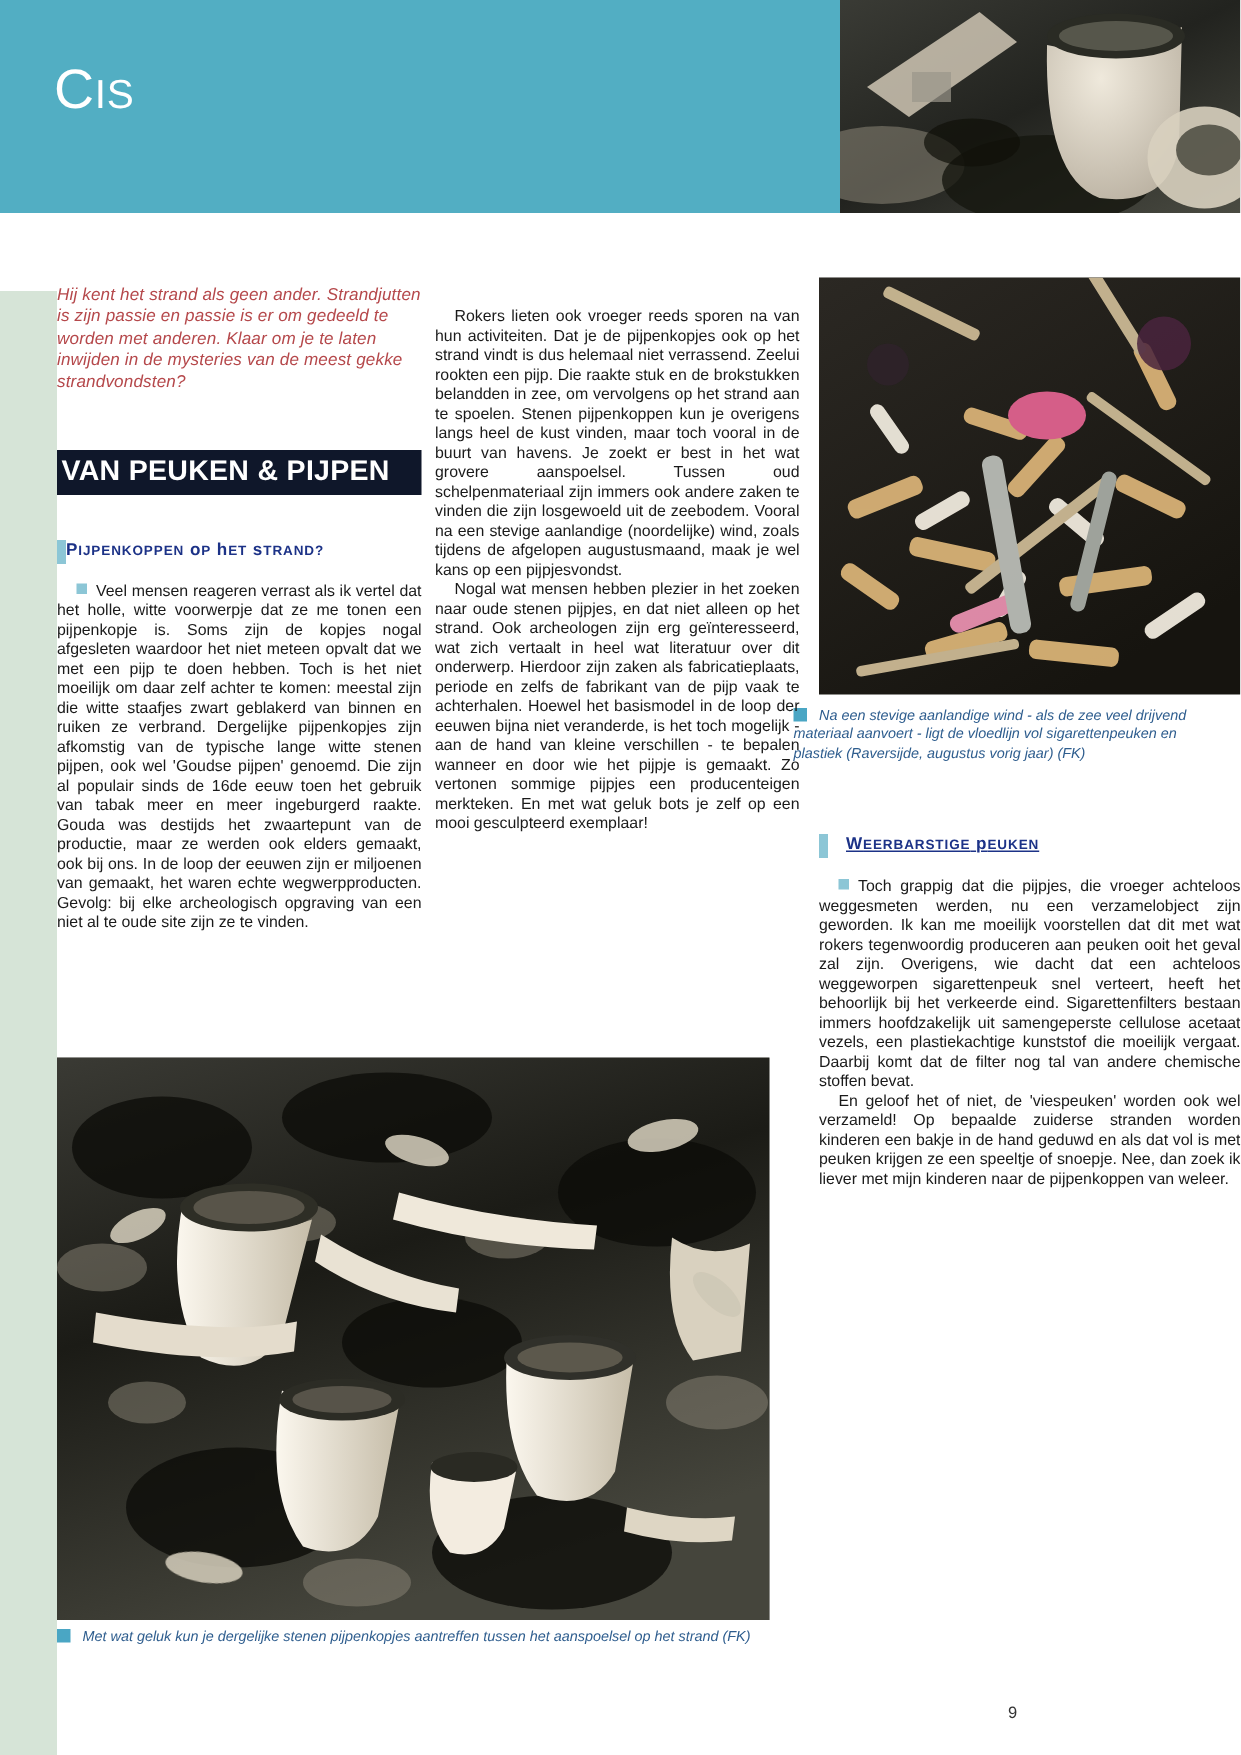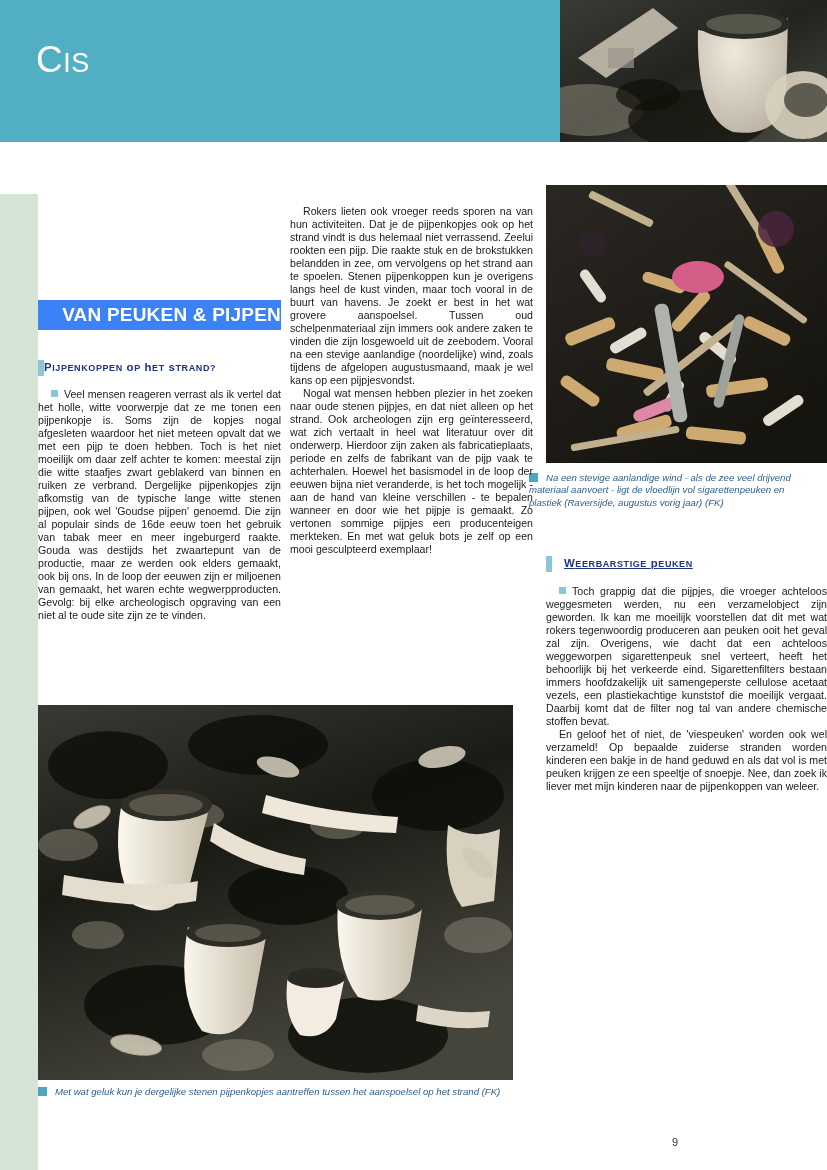--- a/index.html
+++ b/index.html
@@ -39,21 +39,21 @@
   #col1{left:38px;top:188px;width:243px;}
   #col2{left:290px;top:188px;width:243px;margin-top:17px;}
   #col3{left:546px;top:585px;width:281px;}
 
   
   .lead{color:#b5484b;font-style:italic;font-size:11.4px;line-height:14.4px;
         letter-spacing:.1px;text-align:left;}
 
   
   .banner{position:absolute;left:38px;top:300px;width:243px;height:30px;
-          background:#3b82f6;text-align:right;}
+          background:#0f172a;}
   .banner span{display:block;color:#fff;font-weight:bold;font-size:19px;
           letter-spacing:.2px;line-height:30px;padding-left:3px;
           font-family:"Liberation Sans","DejaVu Sans",sans-serif;}
 
   
   .subhead{position:absolute;color:#1c3287;font-weight:bold;font-size:11.4px;
            letter-spacing:.6px;}
   .subhead .sc{font-size:9px;}
   .tick{position:absolute;width:6px;background:#8cc6d6;}
 
@@ -159,20 +159,23 @@
         <circle cx="230" cy="44" r="18" fill="#4c2440" opacity=".85"></circle>
         <circle cx="46" cy="58" r="14" fill="#30232c" opacity=".8"></circle>
       </g>
     </svg>
   </div>
 
   <div class="caption" id="cap-butts">
     <span class="cap-sq"></span><span>Na een stevige aanlandige wind - als de zee veel drijvend materiaal aanvoert - ligt de vloedlijn vol sigarettenpeuken en plastiek (Raversijde, augustus vorig jaar) (FK)</span>
   </div>
 
+  <div class="col lead" id="col1-lead" style="position:absolute;left:38px;top:190px;width:243px;">
+    <p class="noind">Hij kent het strand als geen ander. Strandjutten is zijn passie en passie is er om gedeeld te worden met anderen. Klaar om je te laten inwijden in de mysteries van de meest gekke strandvondsten?</p>
+  </div>
 
   <div class="banner">
     <span>VAN PEUKEN &amp; PIJPEN</span>
   </div>
 
   <div class="tick" id="tick-pijp"></div>
   <div class="subhead" style="left:44px;top:361px;width:230px;"><span class="big">P</span><span class="sc">IJPENKOPPEN</span> <span class="big">o</span><span class="sc">P</span> <span class="big">h</span><span class="sc">ET</span> <span class="big">s</span><span class="sc">TRAND?</span></div>
 
   <div class="col" id="col1" style="top:388px;">
     <p><span class="sqbullet"></span><span>Veel mensen reageren verrast als ik vertel dat het holle, witte voorwerpje dat ze me tonen een pijpenkopje is. Soms zijn de kopjes nogal afgesleten waardoor het niet meteen opvalt dat we met een pijp te doen hebben. Toch is het niet moeilijk om daar zelf achter te komen: meestal zijn die witte staafjes zwart geblakerd van binnen en ruiken ze verbrand. Dergelijke pijpenkopjes zijn afkomstig van de typische lange witte stenen pijpen, ook wel 'Goudse pijpen' genoemd. Die zijn al populair sinds de 16de eeuw toen het gebruik van tabak meer en meer ingeburgerd raakte. Gouda was destijds het zwaartepunt van de productie, maar ze werden ook elders gemaakt, ook bij ons. In de loop der eeuwen zijn er miljoenen van gemaakt, het waren echte wegwerpproducten. Gevolg: bij elke archeologisch opgraving van een niet al te oude site zijn ze te vinden.</span></p>

